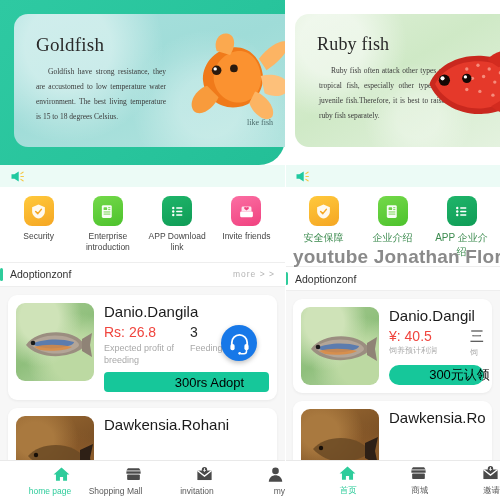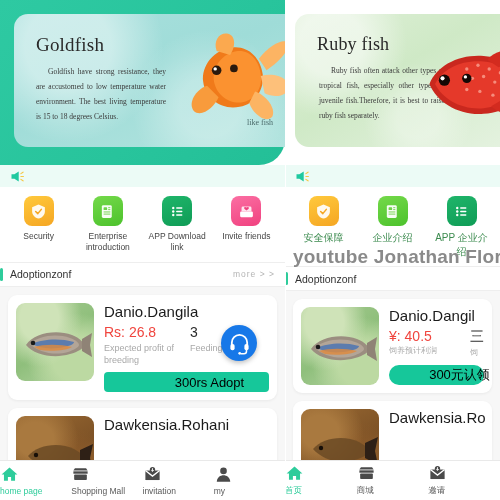--- a/index.html
+++ b/index.html
@@ -147,21 +147,21 @@
     box-shadow:0 2px 5px rgba(0,0,0,.25);
     left:221px; top:325px; z-index:6;
   }
 
   
   .tabbar {
     position:absolute; left:0; right:0; bottom:0; height:40px;
     background:#fff; border-top:1px solid #e9e9e9;
     display:flex; align-items:center; z-index:8;
   }
-  .tab { flex:1; display:flex; flex-direction:column; align-items:flex-start; gap:2px; }
+  .tab { flex:1; display:flex; flex-direction:column; align-items:flex-end; gap:2px; }
   .tab-lab { font-size:8.5px; color:#5a5a5a; }
   .tab.active .tab-lab { color:#2ecc9b; }
 
   
   .watermark {
     position:absolute; left:293px; top:246px; z-index:20;
     font-size:19px; font-weight:bold; color:#8a8a8a;
     white-space:nowrap; letter-spacing:.2px;
   }
   .divider-vert {

